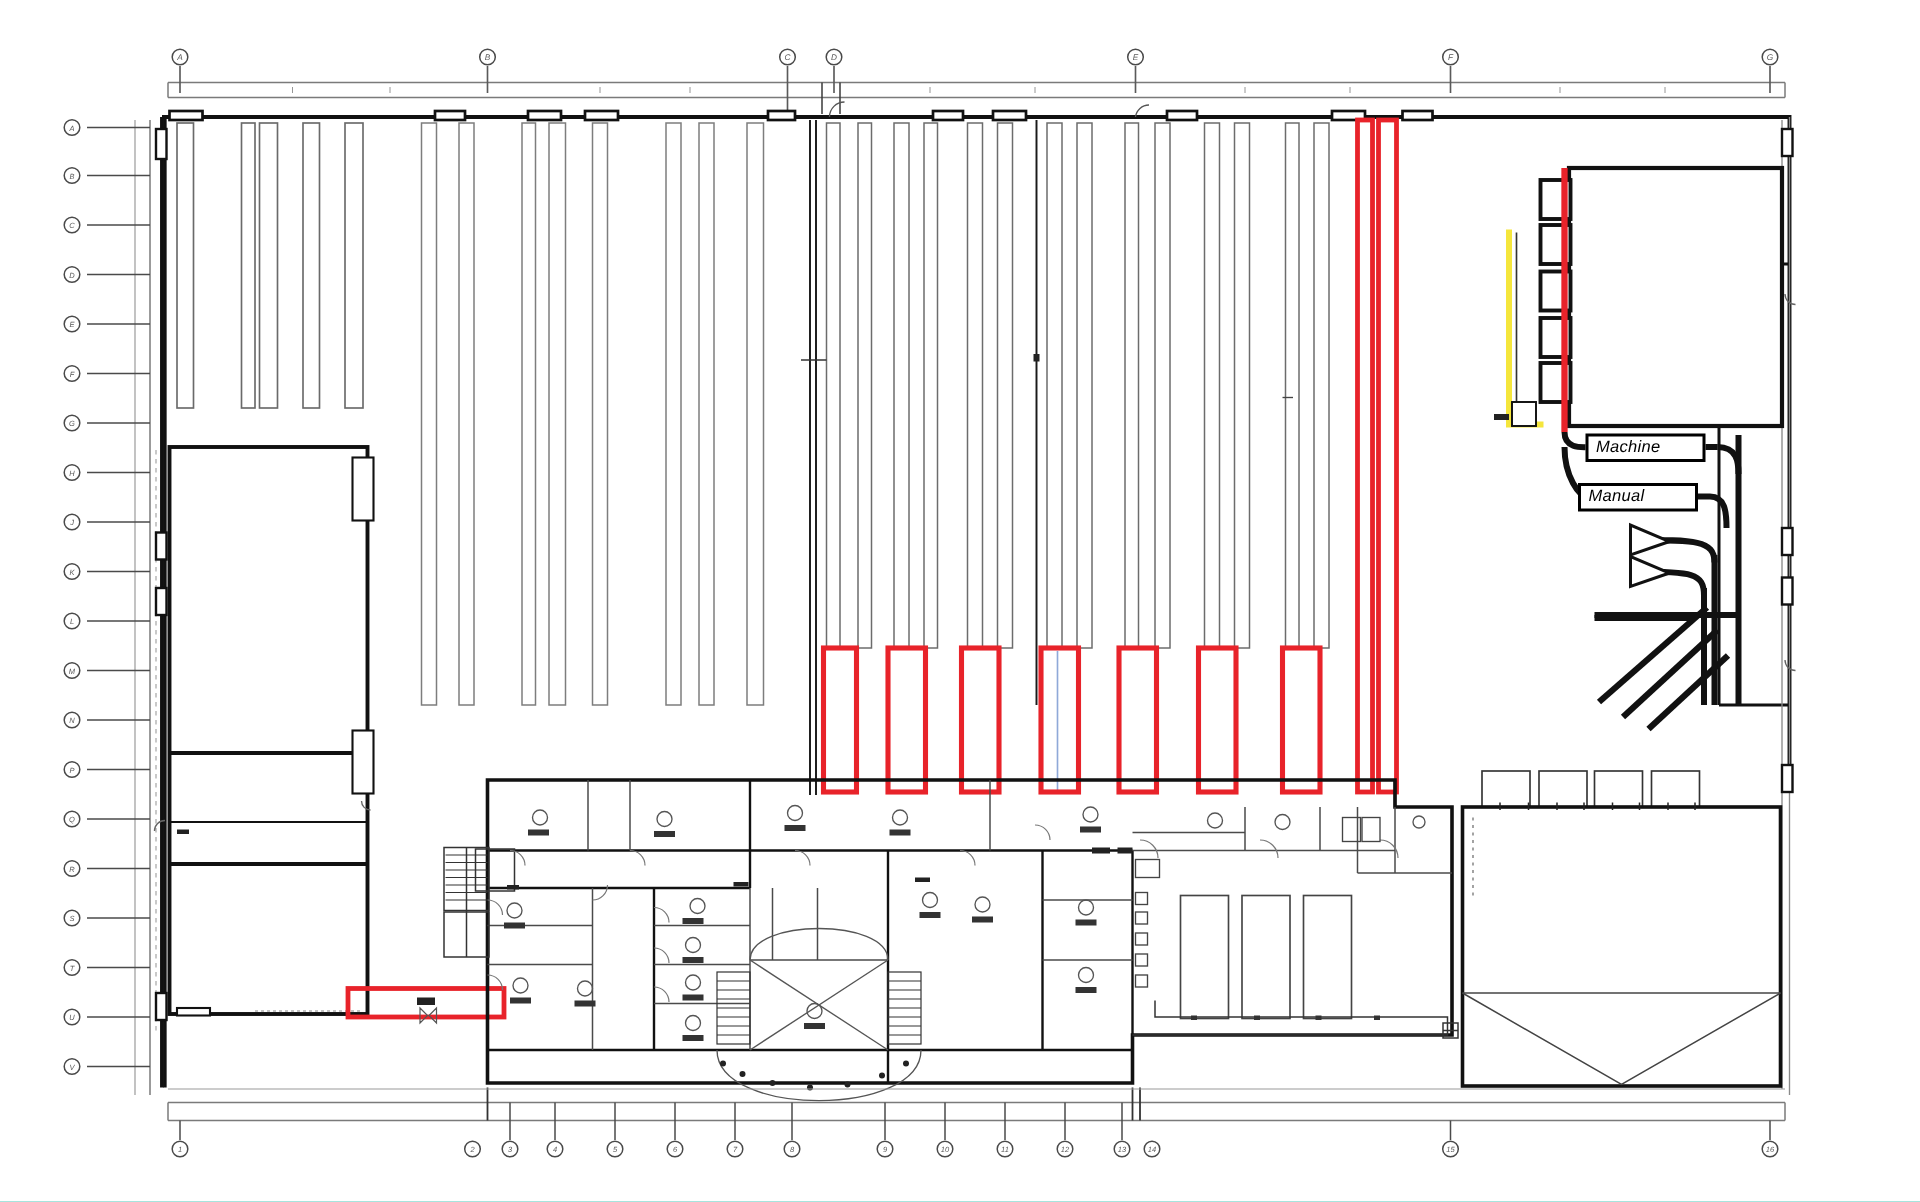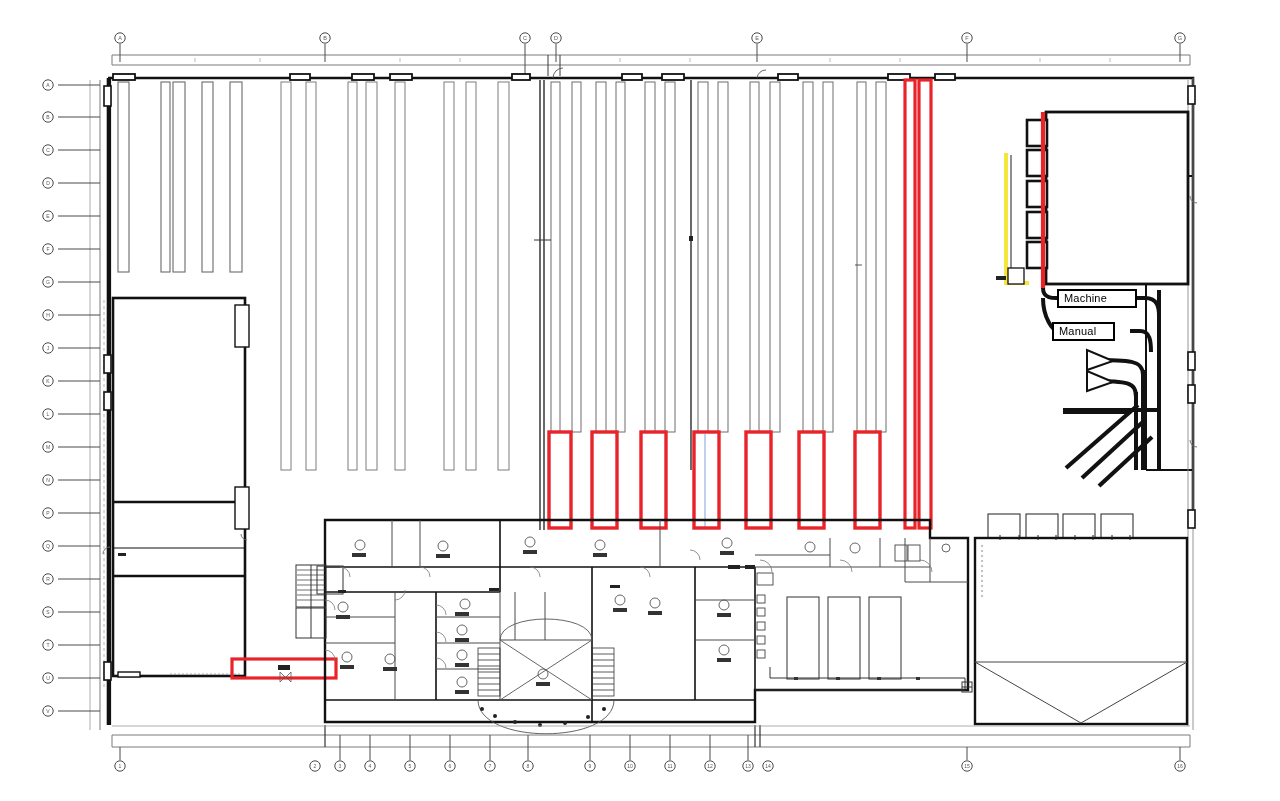--- a/index.html
+++ b/index.html
@@ -1,39 +1,39 @@
 <!DOCTYPE html>
 <html><head>
 <meta charset="utf-8">
 <title>Warehouse Floor Plan</title>
 <style>
   html,body{margin:0;padding:0;background:#ffffff;}
   body{
     font-family:"Liberation Sans", sans-serif;
     width:1280px;height:801px;overflow:hidden;position:relative;
   }
-  #stage{position:relative;width:1280px;height:801px;background:#14b8a6;}
+  #stage{position:relative;width:1280px;height:801px;background:#14b8a6;font-style:italic;}
   #plan-svg{position:absolute;left:0;top:0;width:1280px;height:801px;display:block;}
 
   
   .callout{
     position:absolute;
     background:#ffffff;
     border:2.5px solid #000000;
     font-family:"Liberation Sans", sans-serif;
     font-size:11px;
     color:#000;
     line-height:1;
     padding:2px 3px 3px 5px;
     box-sizing:border-box;
     white-space:nowrap;
     letter-spacing:.2px;
   }
   #callout-machine{left:1057px;top:289px;width:80px;height:19px;}
-  #callout-manual{left:1052px;top:322px;width:63px;height:19px;}
+  #callout-manual{left:1052px;top:322px;width:80px;height:19px;}
 </style>
 </head>
 <body>
 
 <div id="stage">
 
   <svg id="plan-svg" viewBox="0 0 1280 801">
     <defs>
       <g id="bub">
           <circle r="5.2" fill="#ffffff" stroke="#4a4a4a" stroke-width="1"></circle>

